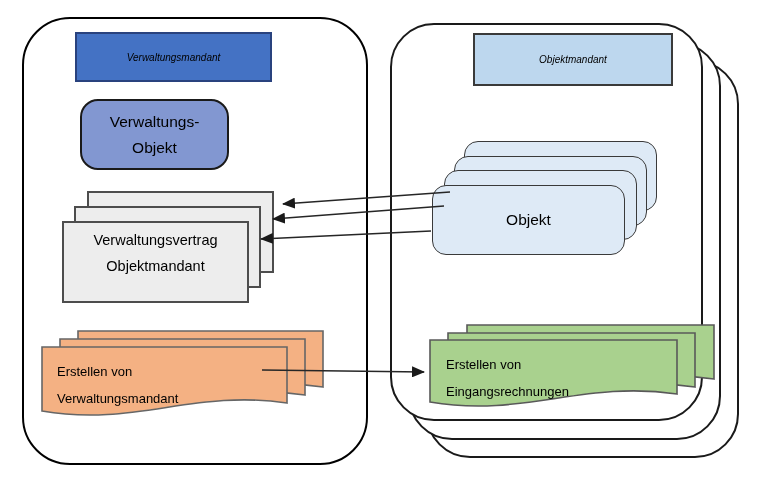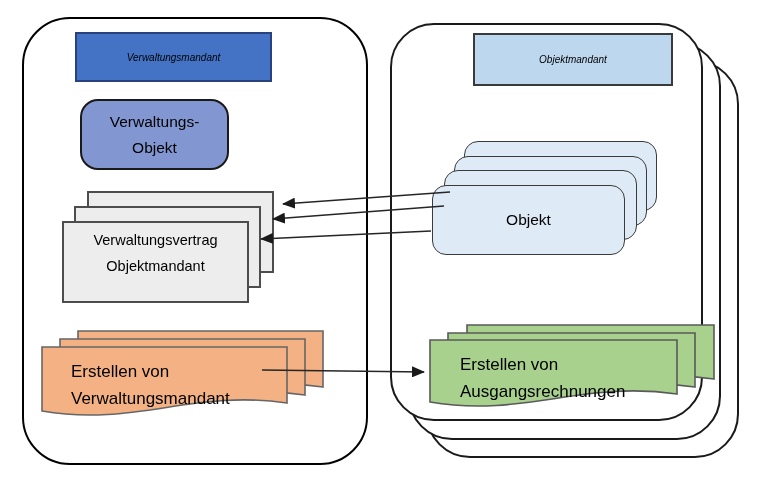--- a/index.html
+++ b/index.html
@@ -62,21 +62,21 @@
   .g3{left:87px;top:191px;}
   .g2{left:74px;top:206px;}
   .g1{left:62px;top:221px;}
   .gray-text{
     left:62px;top:227px;width:187px;z-index:4;text-align:center;
     font-size:14.5px;line-height:26px;
   }
   .gray-text span{display:block;}
 
   
-  .doc-text{z-index:4;font-size:17px;line-height:27px;margin-left:14px;}
+  .doc-text{z-index:4;font-size:13px;line-height:27px;}
   .doc-text span{display:block;}
   .orange-text{left:57px;top:358px;}
   .green-text{left:446px;top:351px;}
 
   
   svg.overlay{position:absolute;left:0;top:0;z-index:3;pointer-events:none;}
   .doc-orange{fill:var(--outgoing-orange,#F4B183);stroke:#666;stroke-width:1.6;}
   .doc-green{fill:var(--incoming-green,#A9D18E);stroke:#595959;stroke-width:1.6;}
   .arrow{stroke:#262626;stroke-width:1.6;fill:none;}
 </style>
@@ -144,16 +144,16 @@
 
     <line class="arrow" x1="262" y1="370" x2="424" y2="372" marker-end="url(#ah)"></line>
   </svg>
 
   <div class="abs doc-text orange-text">
     <span>Erstellen von</span>
     <span>Verwaltungsmandant</span>
   </div>
   <div class="abs doc-text green-text">
     <span>Erstellen von</span>
-    <span>Ausgangsrechnungen</span>
+    <span>Eingangsrechnungen</span>
   </div>
 
 </div>
 
 </body></html>

